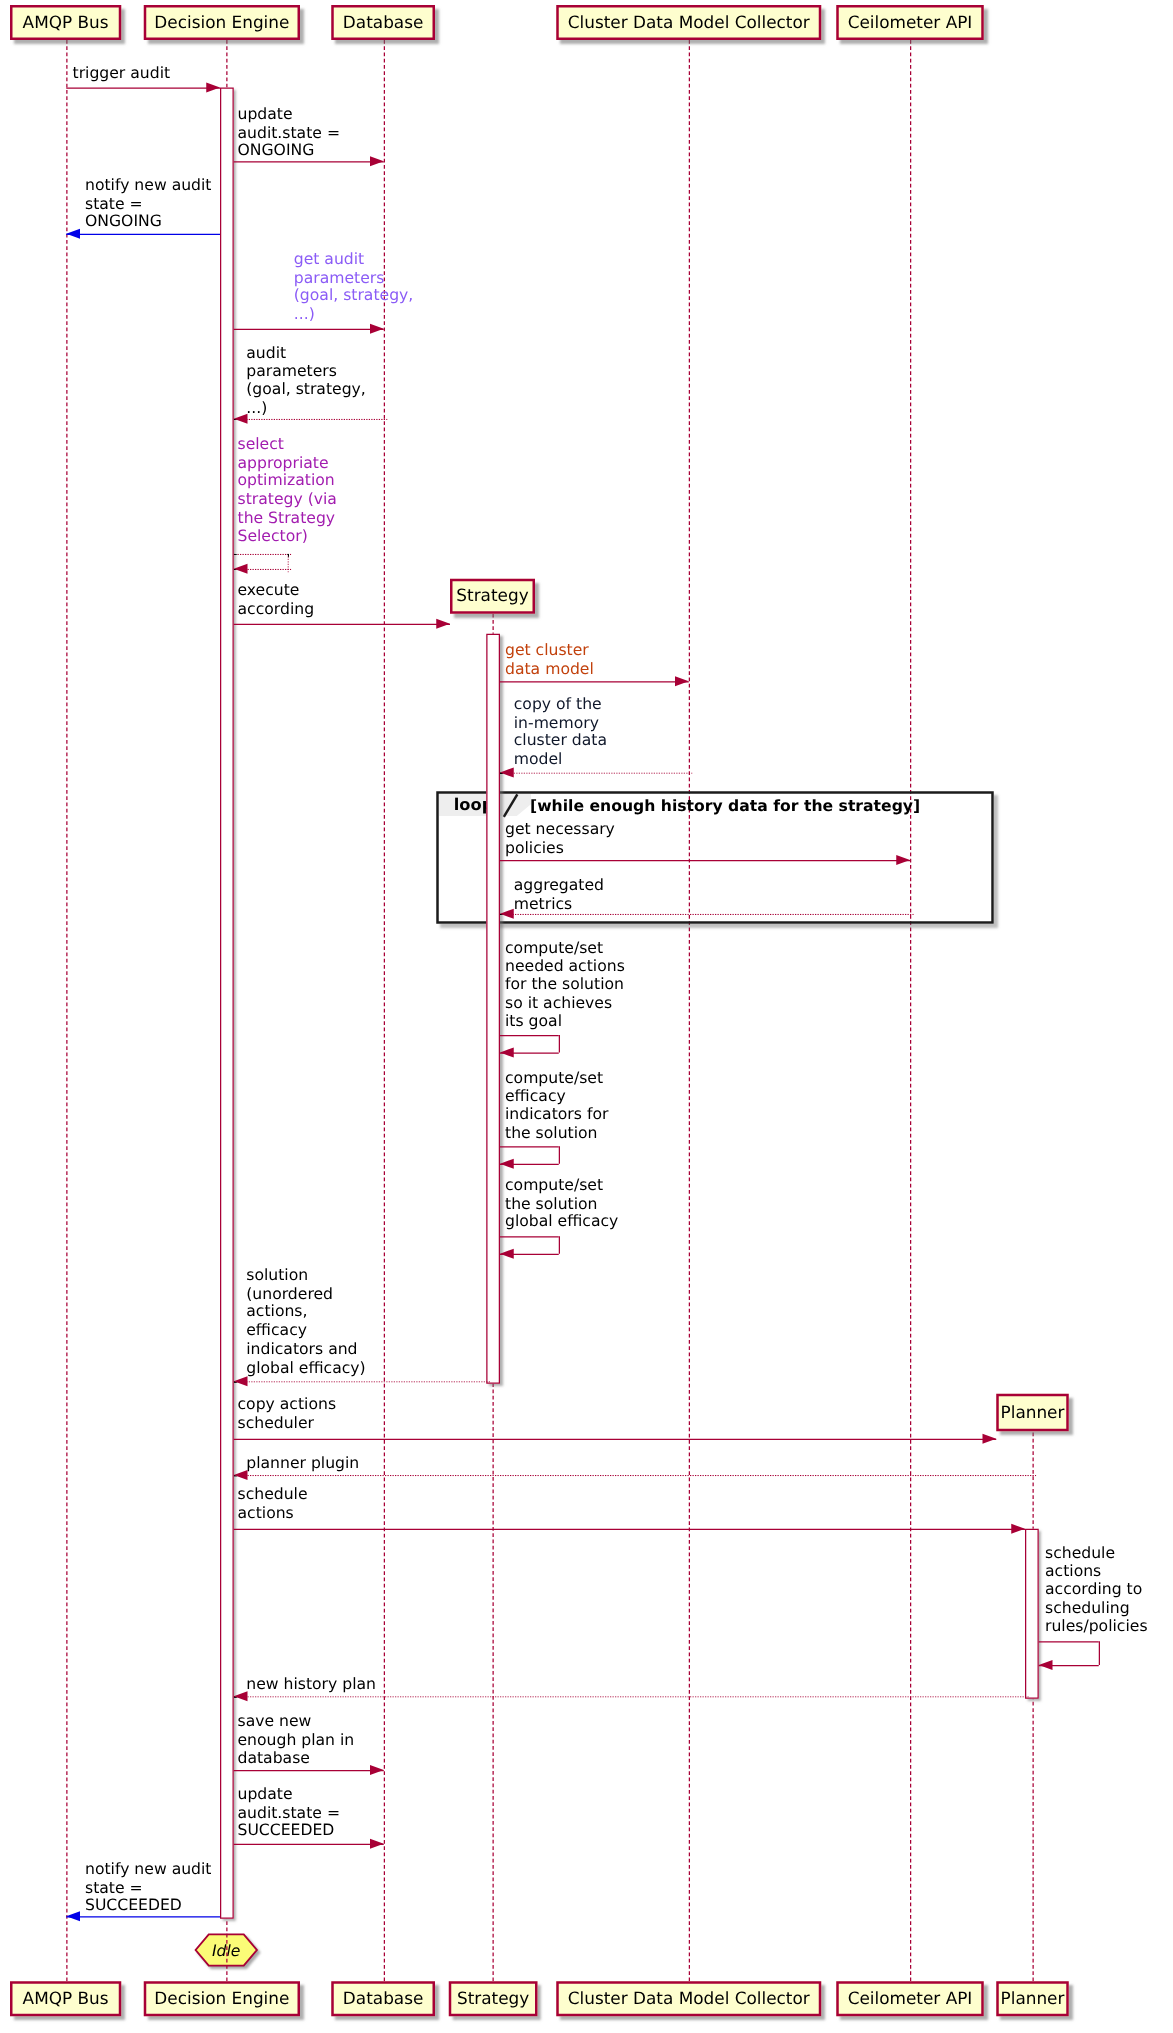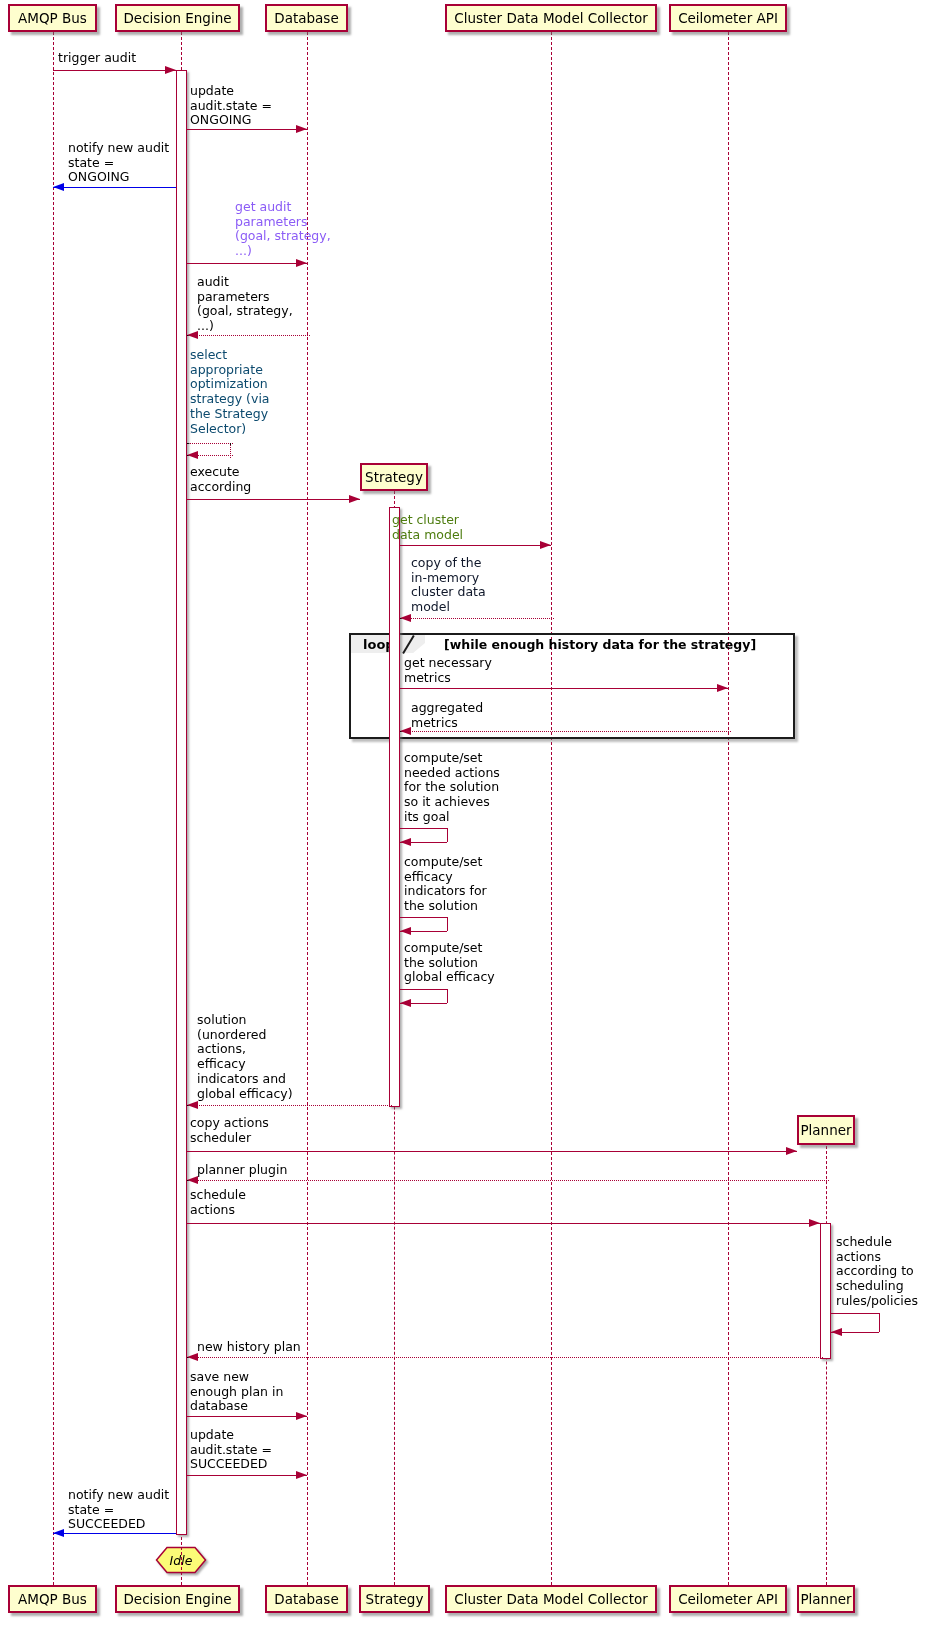--- a/index.html
+++ b/index.html
@@ -38,21 +38,21 @@
 <div class="lifeline" style="left: 53px; top: 32px; height: 1553px;"></div>
     <div class="lifeline" style="left: 181px; top: 32px; height: 1553px;"></div>
     <div class="lifeline" style="left: 307px; top: 32px; height: 1553px;"></div>
     <div class="lifeline" style="left: 394px; top: 491px; height: 1094px;"></div>
     <div class="lifeline" style="left: 551px; top: 32px; height: 1553px;"></div>
     <div class="lifeline" style="left: 728px; top: 32px; height: 1553px;"></div>
     <div class="lifeline" style="left: 826px; top: 1146px; height: 439px;"></div>
     <div class="loop-frame" style="left: 349px; top: 633px; width: 446px; height: 106px;"></div>
     <div class="loop-tab" style="left: 351px; top: 635px; width: 74px; height: 18px;">loop</div>
     <div class="loop-slant" style="left: 413px; top: 635px; height: 21px; transform: rotate(31deg);"></div>
-    <div class="loop-cond" style="left: 444px; top: 637px;">[while enough history data for the strategy]</div>
+    <div class="loop-cond" style="left: 424px; top: 637px;">[while enough history data for the strategy]</div>
     <div class="activation" style="left: 176px; top: 70px; height: 1465px; background: rgb(255, 255, 255);"></div>
     <div class="activation" style="left: 389px; top: 507px; height: 600px; background: rgb(255, 255, 255);"></div>
     <div class="activation" style="left: 820px; top: 1223px; height: 136px; background: rgb(255, 255, 255);"></div>
     <div class="pbox" style="left: 8px; top: 4px; width: 89px;">AMQP Bus</div>
     <div class="pbox" style="left: 8px; top: 1585px; width: 89px;">AMQP Bus</div>
     <div class="pbox" style="left: 115px; top: 4px; width: 125px;">Decision Engine</div>
     <div class="pbox" style="left: 115px; top: 1585px; width: 125px;">Decision Engine</div>
     <div class="pbox" style="left: 265px; top: 4px; width: 83px;">Database</div>
     <div class="pbox" style="left: 265px; top: 1585px; width: 83px;">Database</div>
     <div class="pbox" style="left: 360px; top: 463px; width: 68px; height: 28px;">Strategy</div>
@@ -81,46 +81,46 @@
 (goal, strategy,
 ...)</div>
     <div class="hline" style="left: 187px; top: 263px; width: 120px; border-top-color: rgb(168, 0, 54);"></div>
     <div class="head" style="top: 259px; left: 296px; border-left: 11px solid rgb(168, 0, 54);"></div>
     <div class="mlabel" style="left: 197px; top: 275px; color: rgb(0, 0, 0);">audit
 parameters
 (goal, strategy,
 ...)</div>
     <div class="hline dotted" style="left: 187px; top: 335px; width: 120px; border-top-color: rgb(168, 0, 54);"></div>
     <div class="head" style="top: 331px; left: 187px; border-right: 11px solid rgb(168, 0, 54);"></div>
-    <div class="mlabel" style="left: 190px; top: 348px; color: #0c4a6e;">select
+    <div class="mlabel" style="left: 190px; top: 348px; color: #a21caf;">select
 appropriate
 optimization
 strategy (via
 the Strategy
 Selector)</div>
     <div class="hline dotted" style="left: 187px; top: 443px; width: 43px; border-top-color: rgb(168, 0, 54);"></div>
     <div class="vline dotted" style="left: 230px; top: 443px; height: 12px; border-left-color: rgb(168, 0, 54);"></div>
     <div class="hline dotted" style="left: 187px; top: 455px; width: 43px; border-top-color: rgb(168, 0, 54);"></div>
     <div class="head" style="left: 187px; top: 451px; border-right: 11px solid rgb(168, 0, 54);"></div>
     <div class="mlabel" style="left: 190px; top: 465px; color: rgb(0, 0, 0);">execute
 according</div>
     <div class="hline" style="left: 187px; top: 499px; width: 173px; border-top-color: rgb(168, 0, 54);"></div>
     <div class="head" style="top: 495px; left: 349px; border-left: 11px solid rgb(168, 0, 54);"></div>
-    <div class="mlabel" style="left: 382px; top: 513px; color: #4d7c0f; padding-left: 10px;">get cluster
+    <div class="mlabel" style="left: 404px; top: 513px; color: #c2410c;">get cluster
 data model</div>
     <div class="hline" style="left: 400px; top: 545px; width: 151px; border-top-color: rgb(168, 0, 54);"></div>
     <div class="head" style="top: 541px; left: 540px; border-left: 11px solid rgb(168, 0, 54);"></div>
     <div class="mlabel" style="left: 411px; top: 556px; color: #0f172a;">copy of the
 in-memory
 cluster data
 model</div>
     <div class="hline dotted" style="left: 400px; top: 618px; width: 151px; border-top-color: rgb(168, 0, 54);"></div>
     <div class="head" style="top: 614px; left: 400px; border-right: 11px solid rgb(168, 0, 54);"></div>
     <div class="mlabel" style="left: 404px; top: 656px; color: rgb(0, 0, 0);">get necessary
-metrics</div>
+policies</div>
     <div class="hline" style="left: 400px; top: 688px; width: 328px; border-top-color: rgb(168, 0, 54);"></div>
     <div class="head" style="top: 684px; left: 717px; border-left: 11px solid rgb(168, 0, 54);"></div>
     <div class="mlabel" style="left: 411px; top: 701px; color: rgb(0, 0, 0);">aggregated
 metrics</div>
     <div class="hline dotted" style="left: 400px; top: 731px; width: 328px; border-top-color: rgb(168, 0, 54);"></div>
     <div class="head" style="top: 727px; left: 400px; border-right: 11px solid rgb(168, 0, 54);"></div>
     <div class="mlabel" style="left: 404px; top: 751px; color: rgb(0, 0, 0);">compute/set
 needed actions
 for the solution
 so it achieves

